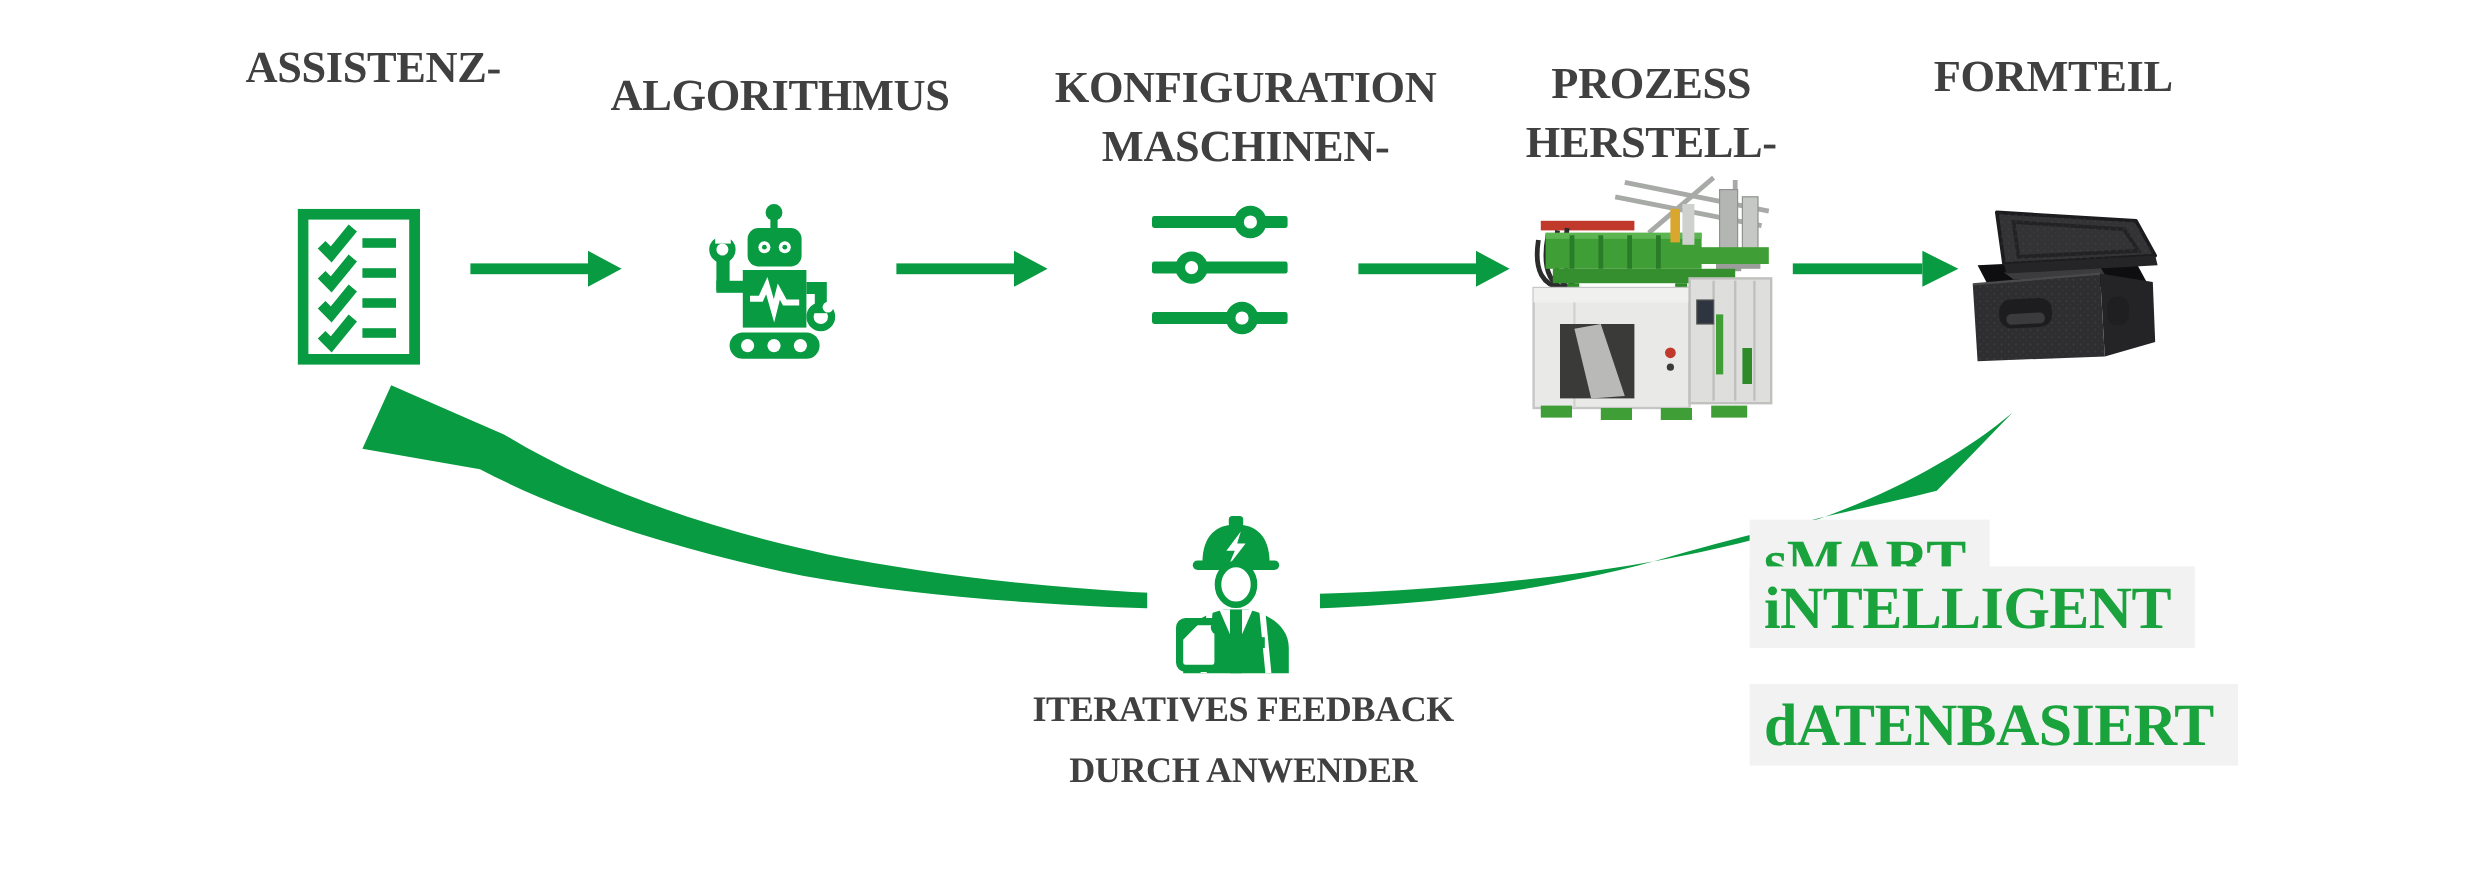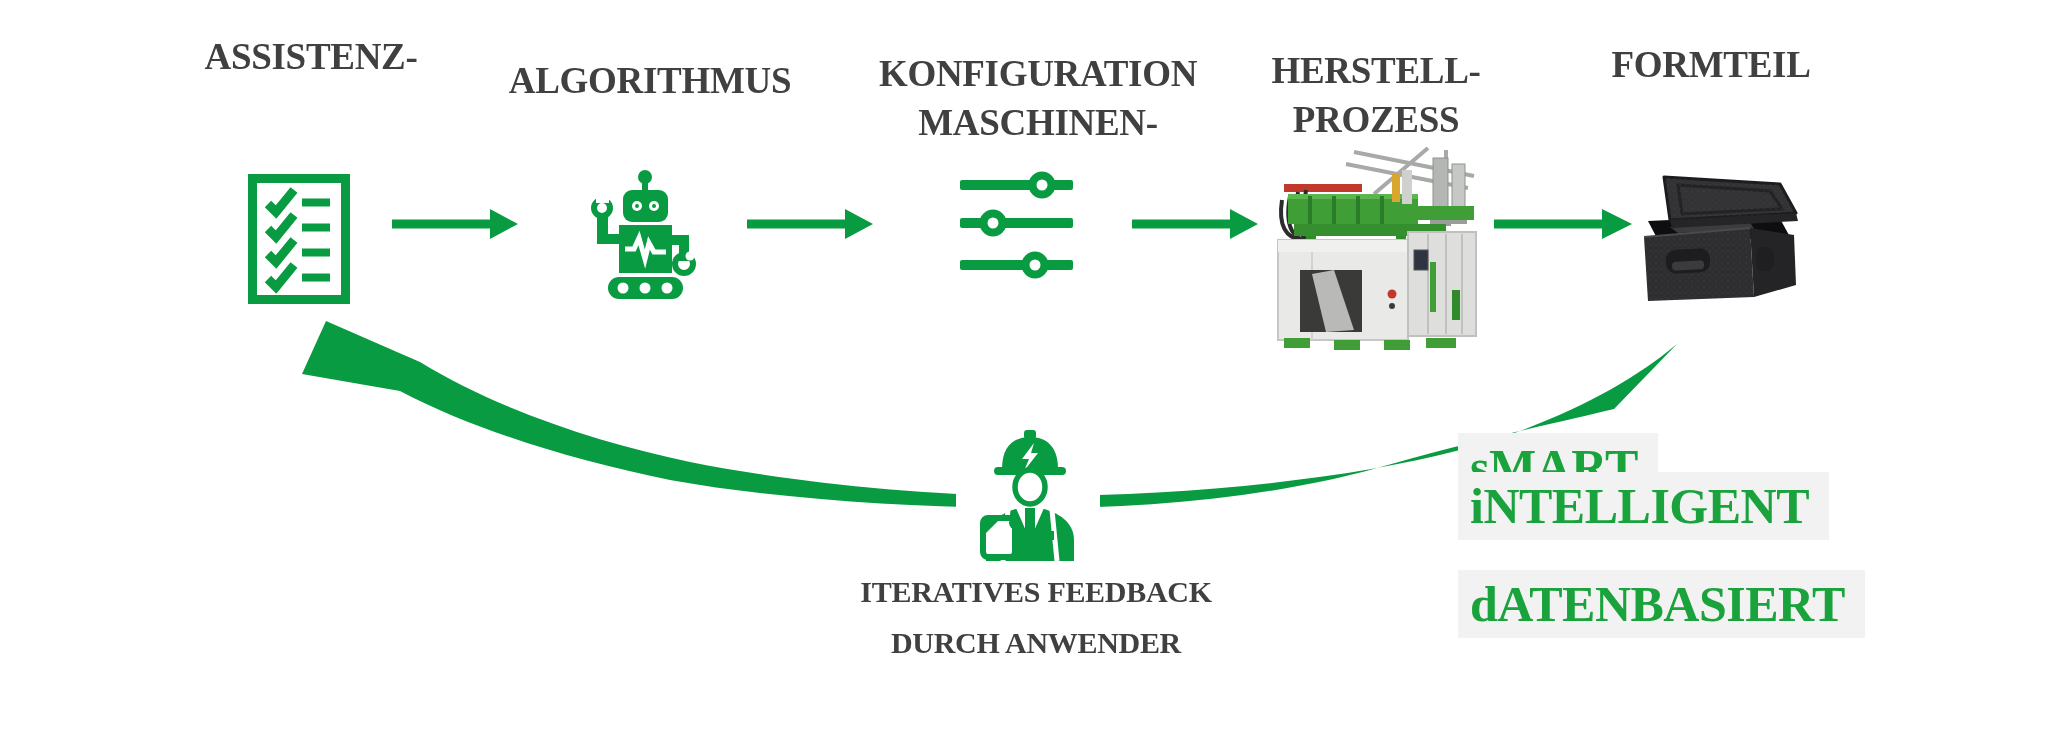--- a/index.html
+++ b/index.html
@@ -46,22 +46,22 @@
     <span>ASSISTENZ-</span>
   </div>
   <div class="label" style="left:650px;top:56px">
     <span>ALGORITHMUS</span>
   </div>
   <div class="label" style="left:1038px;top:49px">
     <span>KONFIGURATION</span>
     <span>MASCHINEN-</span>
   </div>
   <div class="label" style="left:1376px;top:46px">
+    <span>PROZESS</span>
     <span>HERSTELL-</span>
-    <span>PROZESS</span>
   </div>
   <div class="label" style="left:1711px;top:40px">
     <span>FORMTEIL</span>
   </div>
 
   <svg class="icon-abs" style="left:248px;top:174px" width="102" height="130" viewBox="0 0 102 130">
     <rect x="4.5" y="4.5" width="93" height="121" fill="#fff" stroke="#089b41" stroke-width="9"></rect>
     <g stroke="#089b41" stroke-width="9" fill="none">
       <polyline points="20,30 28,38 46,16"></polyline>
       <polyline points="20,55 28,63 46,41"></polyline>

